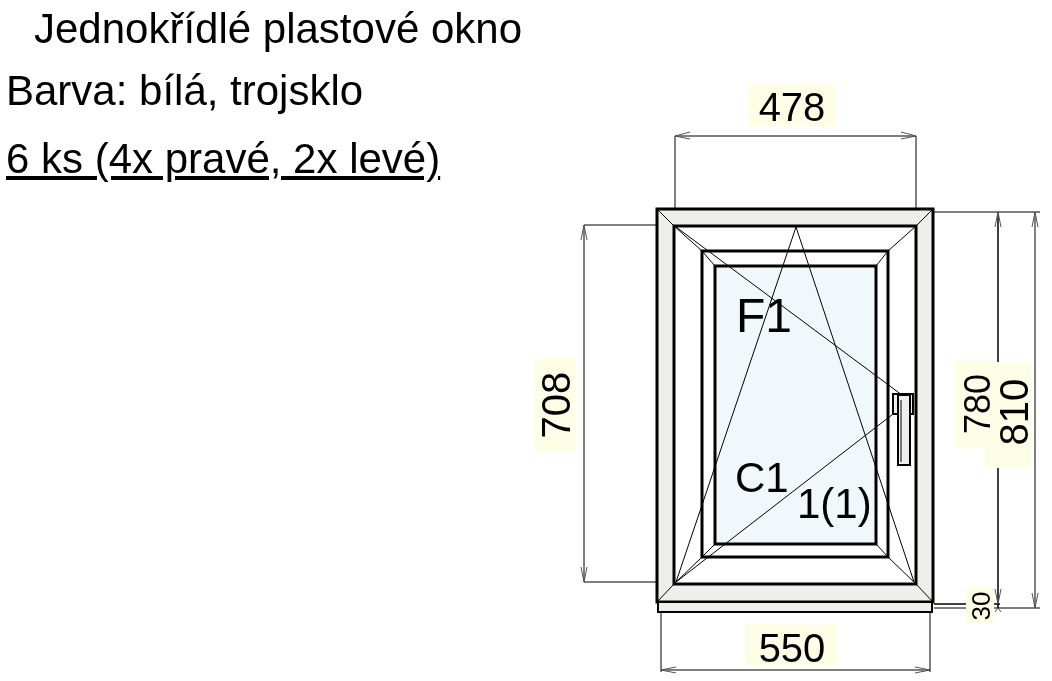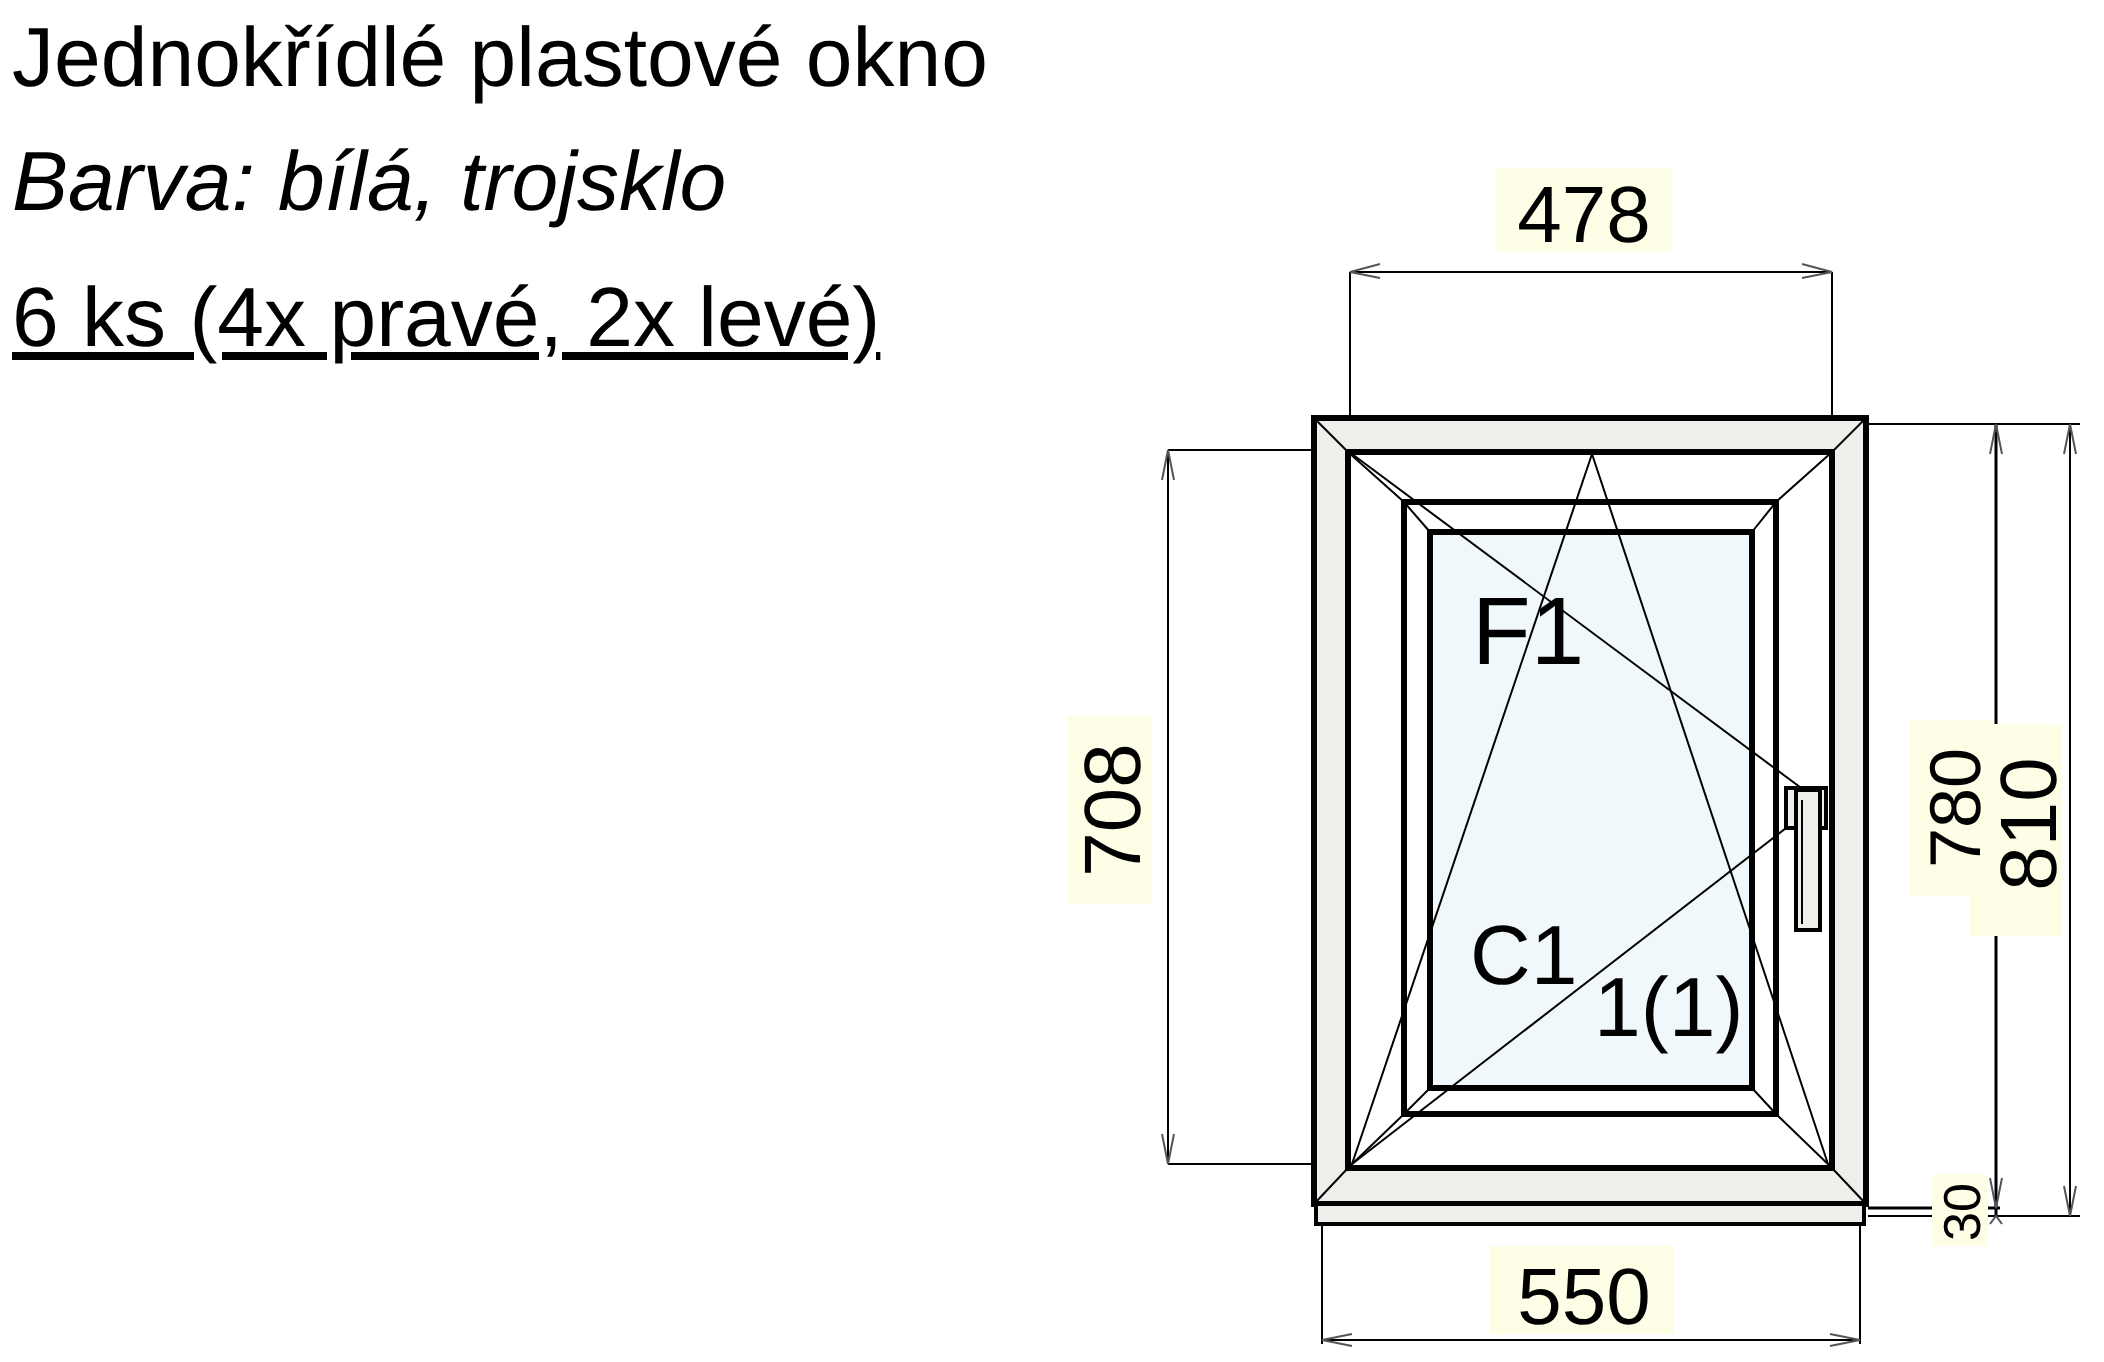--- a/index.html
+++ b/index.html
@@ -4,22 +4,22 @@
 <style>
   html, body { margin:0; padding:0; background:#ffffff; }
   body { width:1052px; height:681px; position:relative; overflow:hidden; font-family:"Liberation Sans", sans-serif; }
   .title-line { position:absolute; left:6px; font-size:42px; color:#000; line-height:1; white-space:nowrap; }
   #drawing { position:absolute; left:0; top:0; }
   .dimtext { font-family:"Liberation Sans", sans-serif; fill:#000; }
 </style>
 </head>
 <body>
 
-<div class="title-line" style="top:8px;">Jednokřídlé plastové okno</div>
-<div class="title-line" style="top:70px;font-style:italic;">Barva: bílá, trojsklo</div>
+<div class="title-line" style="top:8px;margin-left:28px;">Jednokřídlé plastové okno</div>
+<div class="title-line" style="top:70px;">Barva: bílá, trojsklo</div>
 <div class="title-line" style="top:138px;text-decoration:underline;">6 ks (4x pravé, 2x levé)</div>
 
 <svg id="drawing" width="1052" height="681" viewBox="0 0 1052 681" xmlns="http://www.w3.org/2000/svg">
 
   <g>
     <line x1="675" y1="136" x2="675" y2="208" stroke="#000" stroke-width="1"></line>
     <line x1="916" y1="136" x2="916" y2="208" stroke="#000" stroke-width="1"></line>
     <line x1="675" y1="136" x2="916" y2="136" stroke="#000" stroke-width="1"></line>
     <polyline points="690,132 675,136 690,139" fill="none" stroke="#555" stroke-width="1"></polyline>
     <polyline points="901,132 916,136 901,139" fill="none" stroke="#555" stroke-width="1"></polyline>

